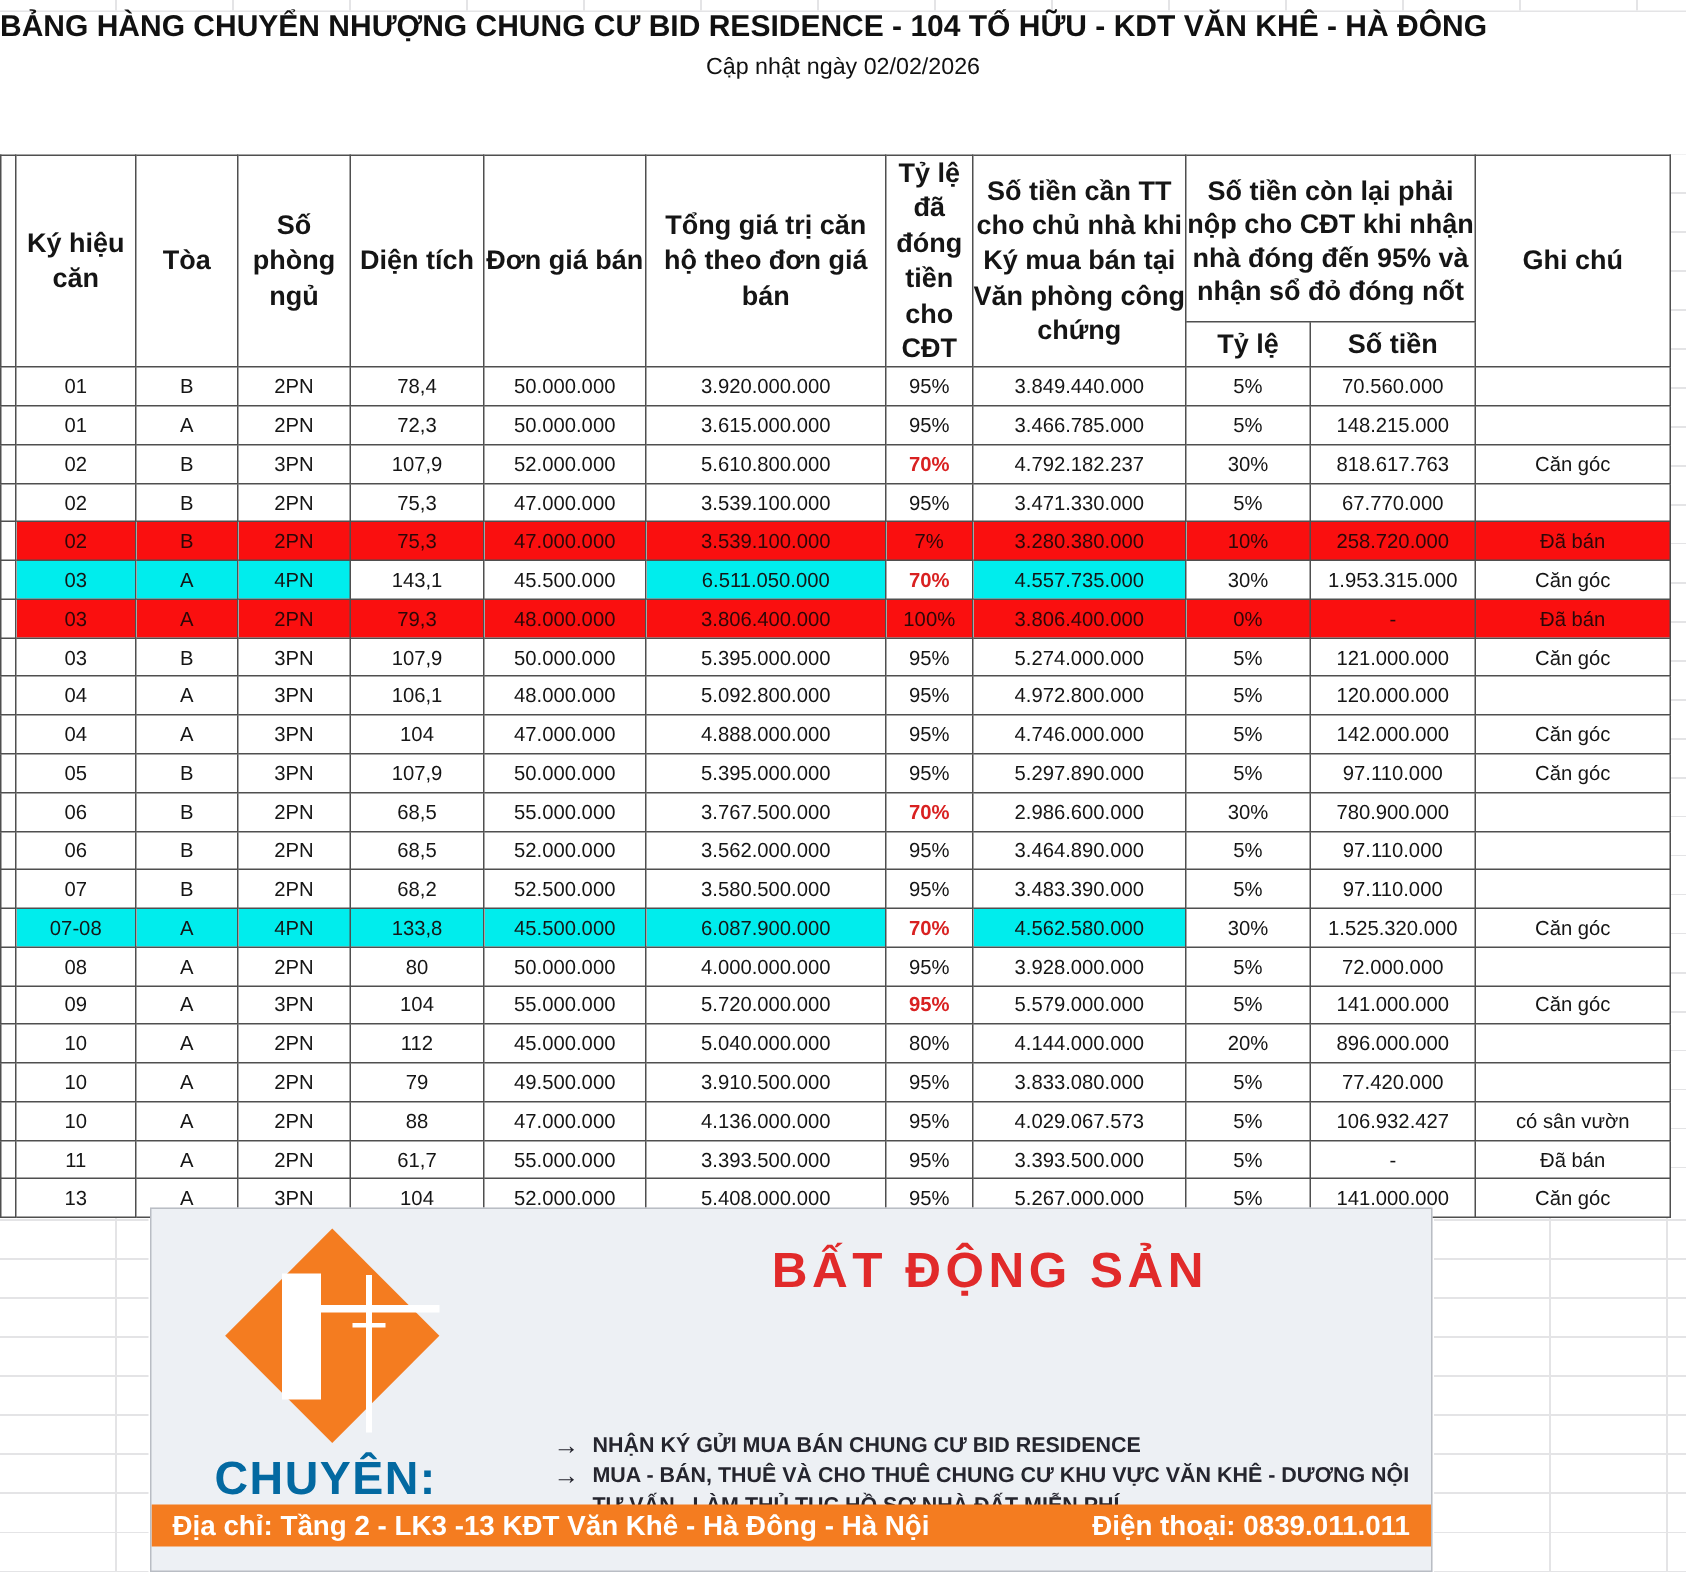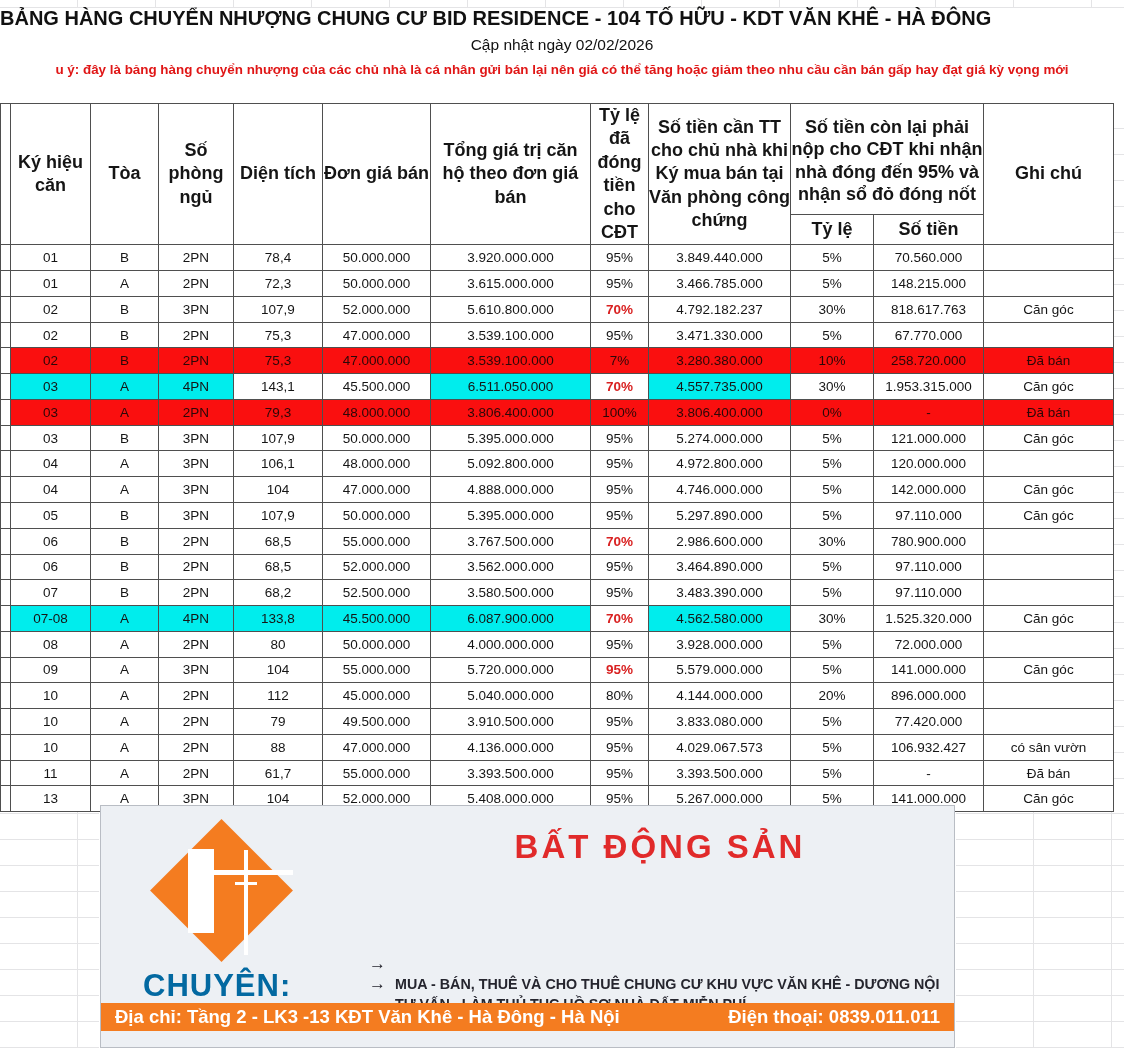--- a/index.html
+++ b/index.html
@@ -75,21 +75,20 @@
 <body>
 
 <div id="grid-top" class="grid-patch"></div>
 <div id="grid-right" class="grid-patch"></div>
 <div id="grid-bottom-left" class="grid-patch"></div>
 <div id="grid-bottom-right" class="grid-patch"></div>
 
 <div id="page-title">BẢNG HÀNG CHUYỂN NHƯỢNG CHUNG CƯ BID RESIDENCE - 104 TỐ HỮU - KDT VĂN KHÊ - HÀ ĐÔNG</div>
 <div id="page-subtitle">Cập nhật ngày 02/02/2026</div>
 <div id="page-note">
-  <div>u ý: đây là bảng hàng chuyển nhượng của các chủ nhà là cá nhân gửi bán lại nên giá có thể tăng hoặc giảm theo nhu cầu cần bán gấp hay đạt giá kỳ vọng mới</div>
 </div>
 
 <table id="listing">
   <colgroup>
     <col style="width:10px">
       <col style="width:80px">
       <col style="width:68px">
       <col style="width:75px">
     <col style="width:89px">
       <col style="width:108px">
@@ -439,20 +438,21 @@
   <div class="logo-white-vline"></div>
   <div class="logo-white-hline"></div>
   <div class="logo-white-tick"></div>
   <div id="brand-block">
     <div id="brand-top">BẤT ĐỘNG SẢN</div>
   </div>
   <div id="specialty-label">CHUYÊN:</div>
   <div id="services">
     <div class="service-line">
       <span class="arrow-icon">→</span>
+      <span>NHẬN KÝ GỬI MUA BÁN CHUNG CƯ BID RESIDENCE</span>
     </div>
     <div class="service-line">
       <span class="arrow-icon">→</span>
       <span>MUA - BÁN, THUÊ VÀ CHO THUÊ CHUNG CƯ KHU VỰC VĂN KHÊ - DƯƠNG NỘI</span>
     </div>
     <div class="service-line">
       <span class="arrow-icon">→</span>
       <span>TƯ VẤN , LÀM THỦ TỤC HỒ SƠ NHÀ ĐẤT MIỄN PHÍ</span>
     </div>
   </div>

